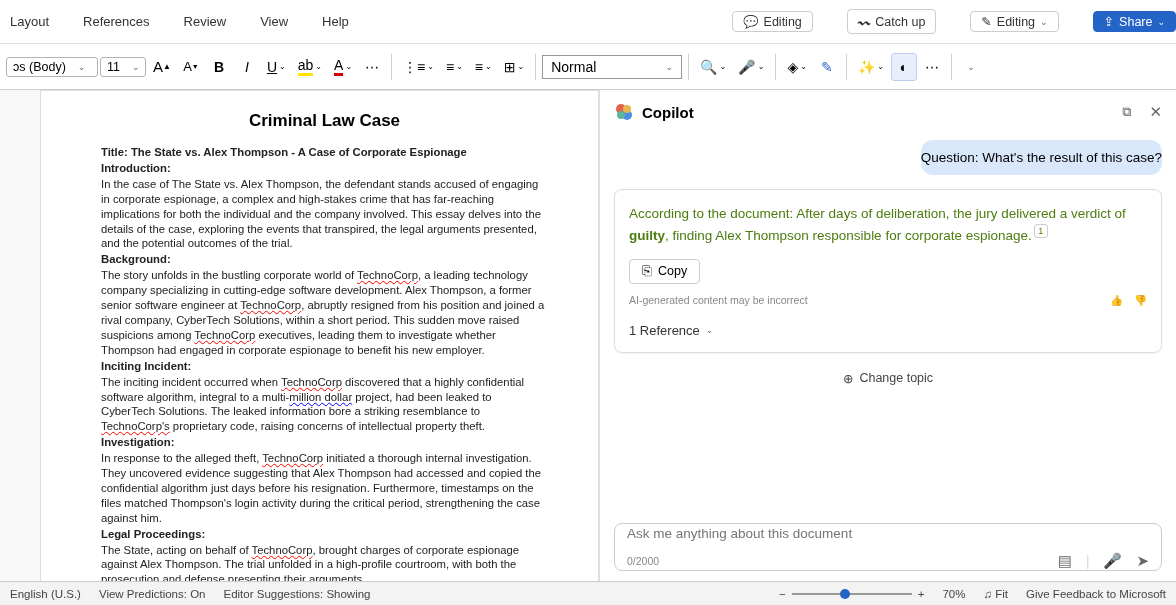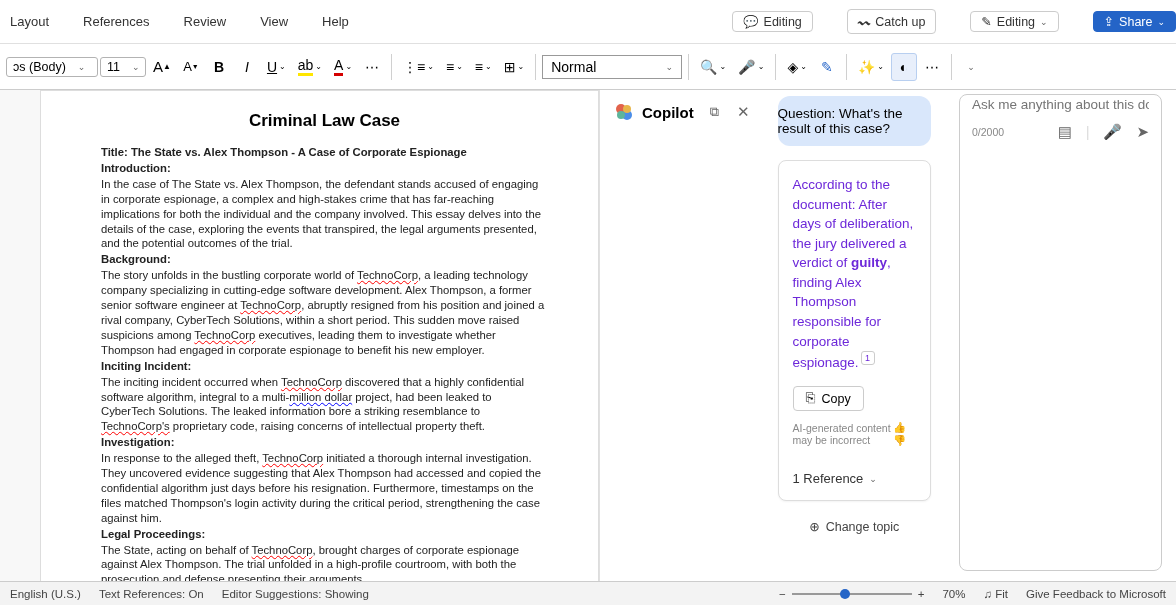--- a/index.html
+++ b/index.html
@@ -14,33 +14,33 @@
 .ribbon .sep{width:1px;height:26px;background:#d0d0d0;margin:0 4px}
 .style-sel{border:1px solid #999;padding:3px 8px;width:140px;font-size:14px;display:flex;align-items:center;justify-content:space-between}
 .content{flex:1;display:flex;overflow:hidden}
 .doc-area{width:600px;background:#f8f8f8;overflow-y:auto;position:relative;border-right:1px solid #e0e0e0}
 .page{background:#fff;margin:0 0 0 40px;padding:20px 50px 20px 60px;min-height:560px;border:1px solid #ddd;position:relative}
 .page h1{text-align:center;font-size:17px;font-weight:700;margin-bottom:14px}
 .page p{font-size:11.3px;line-height:1.32;color:#222;margin-bottom:1px}
 .page .b{font-weight:700}
 .redw{text-decoration:underline wavy red;text-decoration-thickness:1px}
 .bluw{text-decoration:underline wavy blue;text-decoration-thickness:1px}
-.copilot-pane{flex:1;display:flex;flex-direction:row;background:#fff}
+.copilot-pane{flex:1;display:flex;flex-direction:column;background:#fff}
 .cp-head{height:44px;display:flex;align-items:center;padding:0 14px;gap:8px}
 .cp-logo{width:20px;height:20px}
 .cp-title{font-size:15px;font-weight:600}
 .cp-head .sp{flex:1}
 .cp-body{flex:1;overflow-y:auto;padding:0 14px}
 .user-msg{background:#d9e7fb;border-radius:12px;padding:10px 0;font-size:13.5px;float:right;margin:6px 0 14px}
 .ai-card{clear:both;border:1px solid #ddd;border-radius:8px;padding:14px;background:#fff;box-shadow:0 1px 2px rgba(0,0,0,0.05)}
-.ai-text{font-size:13.5px;line-height:1.45;color:#6d28d9}
+.ai-text{font-size:13.5px;line-height:1.45;color:#4d7c0f}
 .cite{display:inline-block;border:1px solid #ccc;border-radius:3px;width:14px;height:14px;font-size:9px;text-align:center;line-height:13px;vertical-align:super;margin-left:2px}
 .copy-btn{margin-top:14px;border:1px solid #ccc;border-radius:4px;padding:4px 12px;font-size:12.5px;display:inline-flex;align-items:center;gap:6px;cursor:pointer}
 .disclaimer{font-size:10.5px;color:#888;margin-top:10px;display:flex;justify-content:space-between;align-items:center}
-.ref-row{margin-top:24px;font-size:13px;display:flex;align-items:center;gap:6px;color:#333}
+.ref-row{margin-top:16px;font-size:13px;display:flex;align-items:center;gap:6px;color:#333}
 .change-topic{text-align:center;margin:18px 0 8px;font-size:12.5px;color:#444;display:flex;justify-content:center;align-items:center;gap:6px}
 .suggest-row{display:flex;gap:8px;padding:0 14px 6px}
 .suggest{border:1px solid #ccc;border-radius:6px;padding:7px 12px;font-size:12.5px;color:#2464c7;cursor:pointer;background:#fff}
 .reload{width:34px;display:flex;align-items:center;justify-content:center;border:1px solid #ccc;border-radius:6px}
 .input-box{margin:4px 14px 10px;border:1px solid #ccc;border-radius:8px;padding:0 12px}
 .input-box input{border:none;outline:none;width:100%;font-size:13.5px}
 .input-row{display:flex;align-items:center;justify-content:space-between;margin-top:10px;font-size:10.5px;color:#888}
 .input-icons{display:flex;gap:14px;font-size:15px;color:#666}
 .status{height:24px;border-top:1px solid #ccc;background:#f3f3f3;display:flex;align-items:center;font-size:11.5px;color:#444;padding:0 10px;gap:18px}
 .status .sp{flex:1}
@@ -200,21 +200,21 @@
           <span>🎤</span>
           <span>➤</span>
         </div>
       </div>
     </div>
   </div>
 </div>
 
 <div class="status">
   <span>English (U.S.)</span>
-  <span>Text References: On</span>
+  <span>View Predictions: On</span>
   <span>Editor Suggestions: Showing</span>
   <div class="sp"></div>
   <div class="zoom">
     <span>−</span>
     <div class="zoom-track">
         <div class="zoom-thumb"></div>
       </div>
     <span>+</span>
   </div>
   <span>70%</span>

